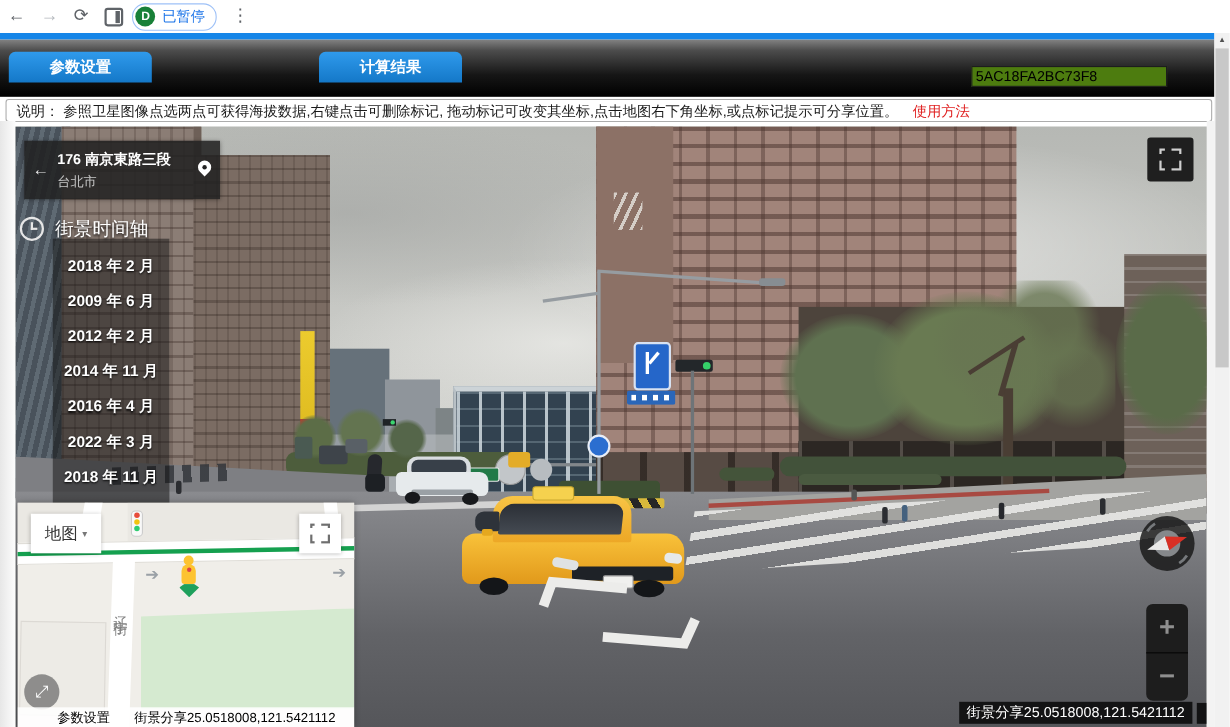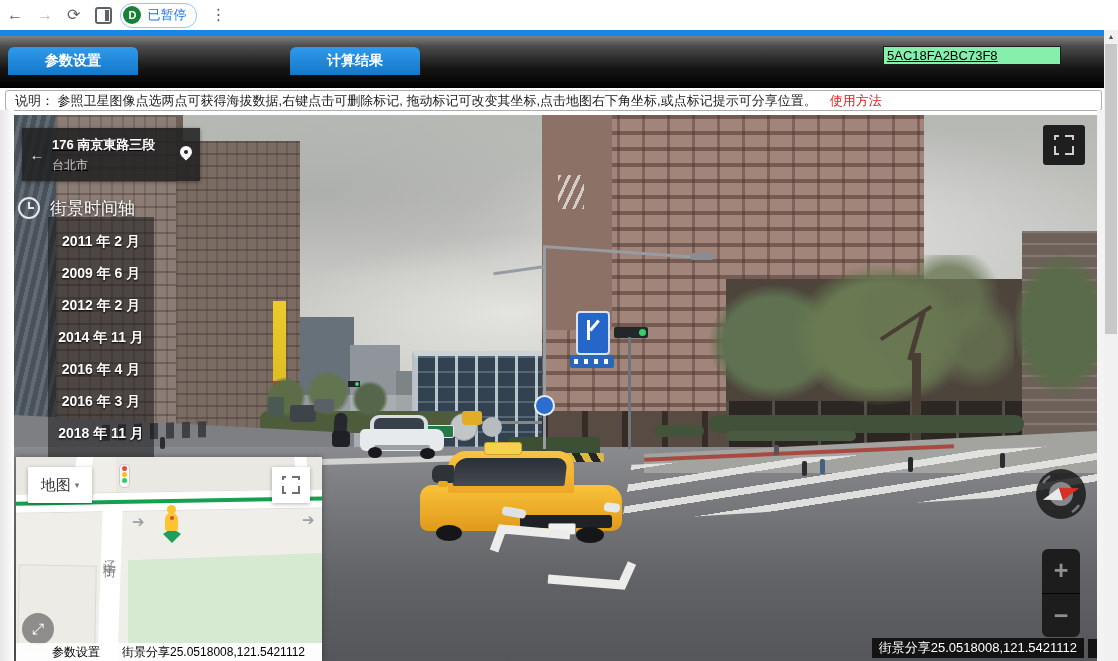--- a/index.html
+++ b/index.html
@@ -23,22 +23,22 @@
   #profstat{color:#1a73e8;font-size:13px;}
 
   
   #bluestrip{left:0;top:30px;width:1104px;height:6px;background:#1686e8;}
   #band{left:0;top:36px;width:1104px;height:52px;
         background:linear-gradient(180deg,#828282 0,#4c4c4c 10px,#161616 32px,#000 52px);}
   .tab{position:absolute;top:11px;width:130px;height:28px;border-radius:6px 6px 0 0;display:flex;
        align-items:center;justify-content:center;font-size:14px;font-weight:bold;color:#fff;
        background:linear-gradient(180deg,#2f9aec,#1478c8);}
   #tab1{left:8px;} #tab2{left:150px;background:#fff;color:#000;} #tab3{left:290px;}
-  #serial{left:883px;top:46px;width:170px;height:17px;background:#86efac;border:1px solid #1d1d1d;
-          font-size:13px;color:#000;padding:0 3px;font-family:"Liberation Sans",sans-serif;text-decoration:underline;}
+  #serial{left:883px;top:60px;width:170px;height:17px;background:#4d7c0f;border:1px solid #1d1d1d;
+          font-size:13px;color:#000;padding:0 3px;font-family:"Liberation Sans",sans-serif;}
   #instr{left:5px;top:90px;width:1086px;height:19px;border:1px solid #adadad;border-radius:3px;background:#fff;
          font-size:13px;line-height:19px;padding-left:9px;white-space:nowrap;overflow:hidden;color:#1a1a1a;}
   #instr .lnk{color:#e02020;margin-left:13px;cursor:pointer;}
   #lmargin{left:0;top:110px;width:14px;height:551px;background:linear-gradient(90deg,#e7e7e7,#fdfdfd);}
   #rmargin{left:1097px;top:110px;width:7px;height:551px;background:#f3f3f3;}
 
   
   #sbar{left:1104px;top:30px;width:14px;height:631px;background:#f1f1f1;}
   #sbar .up{display:block;text-align:center;font-size:7px;color:#505050;padding-top:3px;}
   #sthumb{position:absolute;left:1px;top:14px;width:12px;height:290px;background:#c8c8c8;}
@@ -167,21 +167,21 @@
        background:repeating-linear-gradient(90deg,#33363b 0 8px,rgba(0,0,0,0) 8px 16px);}
   .ped{width:5px;height:15px;border-radius:2px;background:#2b2d31;}
   #p1{left:788px;top:346px;} #p2{left:894px;top:342px;background:#26282c;} #p3{left:806px;top:344px;background:#44617e;}
   #p4{left:986px;top:338px;} #p5{left:146px;top:322px;height:12px;} #p6{left:760px;top:330px;height:10px;background:#555;}
   #lmarks{left:470px;top:400px;}
 
   
   #addr{left:8px;top:13px;width:178px;height:53px;background:rgba(33,33,33,.87);display:flex;align-items:center;
         box-shadow:0 1px 4px rgba(0,0,0,.4);z-index:5;}
   #addr .bk{width:30px;text-align:center;color:#e8e8e8;font-size:15px;}
-  #addr .tx{flex:1;text-decoration:underline;}
+  #addr .tx{flex:1;}
   #addr .t1{font-size:13px;font-weight:bold;color:#fff;margin-bottom:3px;}
   #addr .t2{font-size:12px;color:#c7c7c7;}
   #pin{width:24px;position:relative;height:100%;}
   #pin .drop{position:absolute;left:4px;top:18px;width:12px;height:12px;background:#fff;border-radius:50% 50% 50% 0;transform:rotate(-45deg);}
   #pin .dot{position:absolute;left:8px;top:22px;width:4px;height:4px;background:#222;border-radius:50%;}
   #clockic{left:4px;top:82px;width:18px;height:18px;border:2px solid #e6e6e6;border-radius:50%;z-index:5;}
   #clockic .h1{position:absolute;left:8px;top:3px;width:2px;height:7px;background:#e6e6e6;}
   #clockic .h2{position:absolute;left:8px;top:8px;width:6px;height:2px;background:#e6e6e6;}
   #tltitle{left:36px;top:82px;font-size:17px;color:#fff;text-shadow:0 1px 3px rgba(0,0,0,.9);z-index:5;}
   #tlstrip{left:34px;top:102px;width:106px;height:240px;background:rgba(15,15,15,.5);padding-top:8px;z-index:5;}
@@ -381,26 +381,26 @@
         <span class="drop"></span>
         <span class="dot"></span>
       </span>
   </div>
   <div class="s" id="clockic">
       <div class="h1"></div>
       <div class="h2"></div>
     </div>
   <div class="s" id="tltitle">街景时间轴</div>
   <div class="s" id="tlstrip">
-    <div class="tli">2011 年 2 月</div>
+    <div class="tli">2018 年 2 月</div>
     <div class="tli">2009 年 6 月</div>
     <div class="tli">2012 年 2 月</div>
     <div class="tli">2014 年 11 月</div>
     <div class="tli">2016 年 4 月</div>
-    <div class="tli">2016 年 3 月</div>
+    <div class="tli">2022 年 3 月</div>
     <div class="tli">2018 年 11 月</div>
   </div>
 
   <div class="s" id="inset">
     <div class="s" id="iblkA"></div>
     <div class="s" id="iblkB"></div>
     <div class="s" id="irmain"></div>
     <div class="s" id="igreen"></div>
     <div class="s" id="irv1"></div>
     <div class="s" id="irv2"></div>

